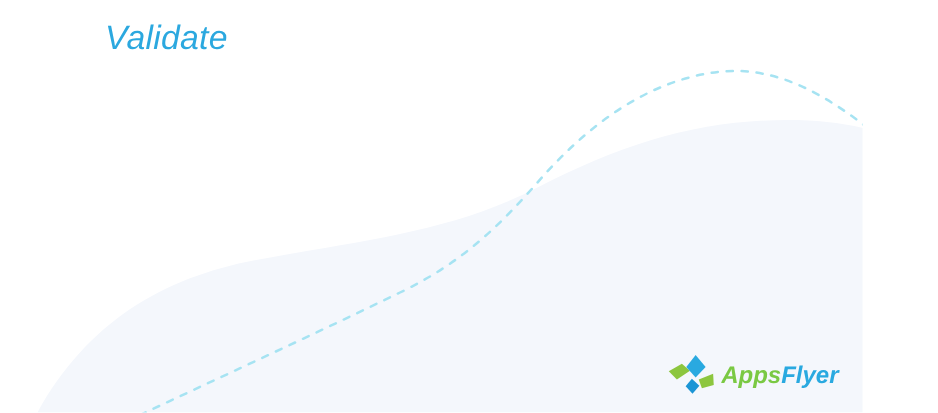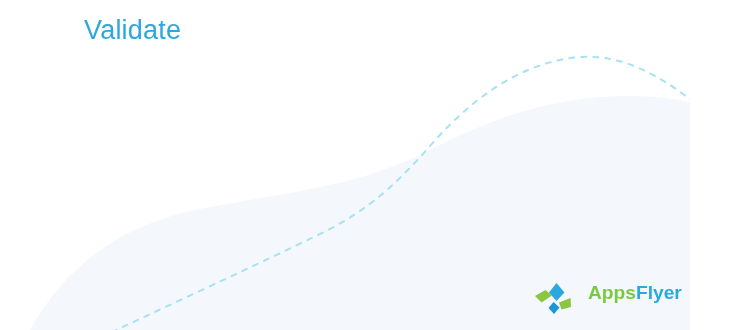--- a/index.html
+++ b/index.html
@@ -12,20 +12,21 @@
     background: #ffffff;
     font-family: "Liberation Sans", sans-serif;
     overflow: hidden;
   }
   #slide {
     position: relative;
     width: 690px;
     height: 330px;
     background: #ffffff;
     overflow: hidden;
+    font-style: italic;
   }
   #bg-art {
     position: absolute;
     left: 0;
     top: 0;
     width: 750px;
     height: 330px;
     display: block;
   }
   #page-title {
@@ -40,22 +41,22 @@
     line-height: 32px;
     white-space: nowrap;
   }
   #logo {
     position: absolute;
     left: 534px;
     top: 281px;
     width: 132px;
     height: 38px;
     display: flex;
-    align-items: flex-start;
-    gap: 15px;
+    align-items: center;
+    gap: 4px;
   }
   #logo-mark {
     display: block;
     width: 40px;
     height: 36px;
     flex: 0 0 auto;
   }
   #logo-wordmark {
     display: block;
     height: 24px;

